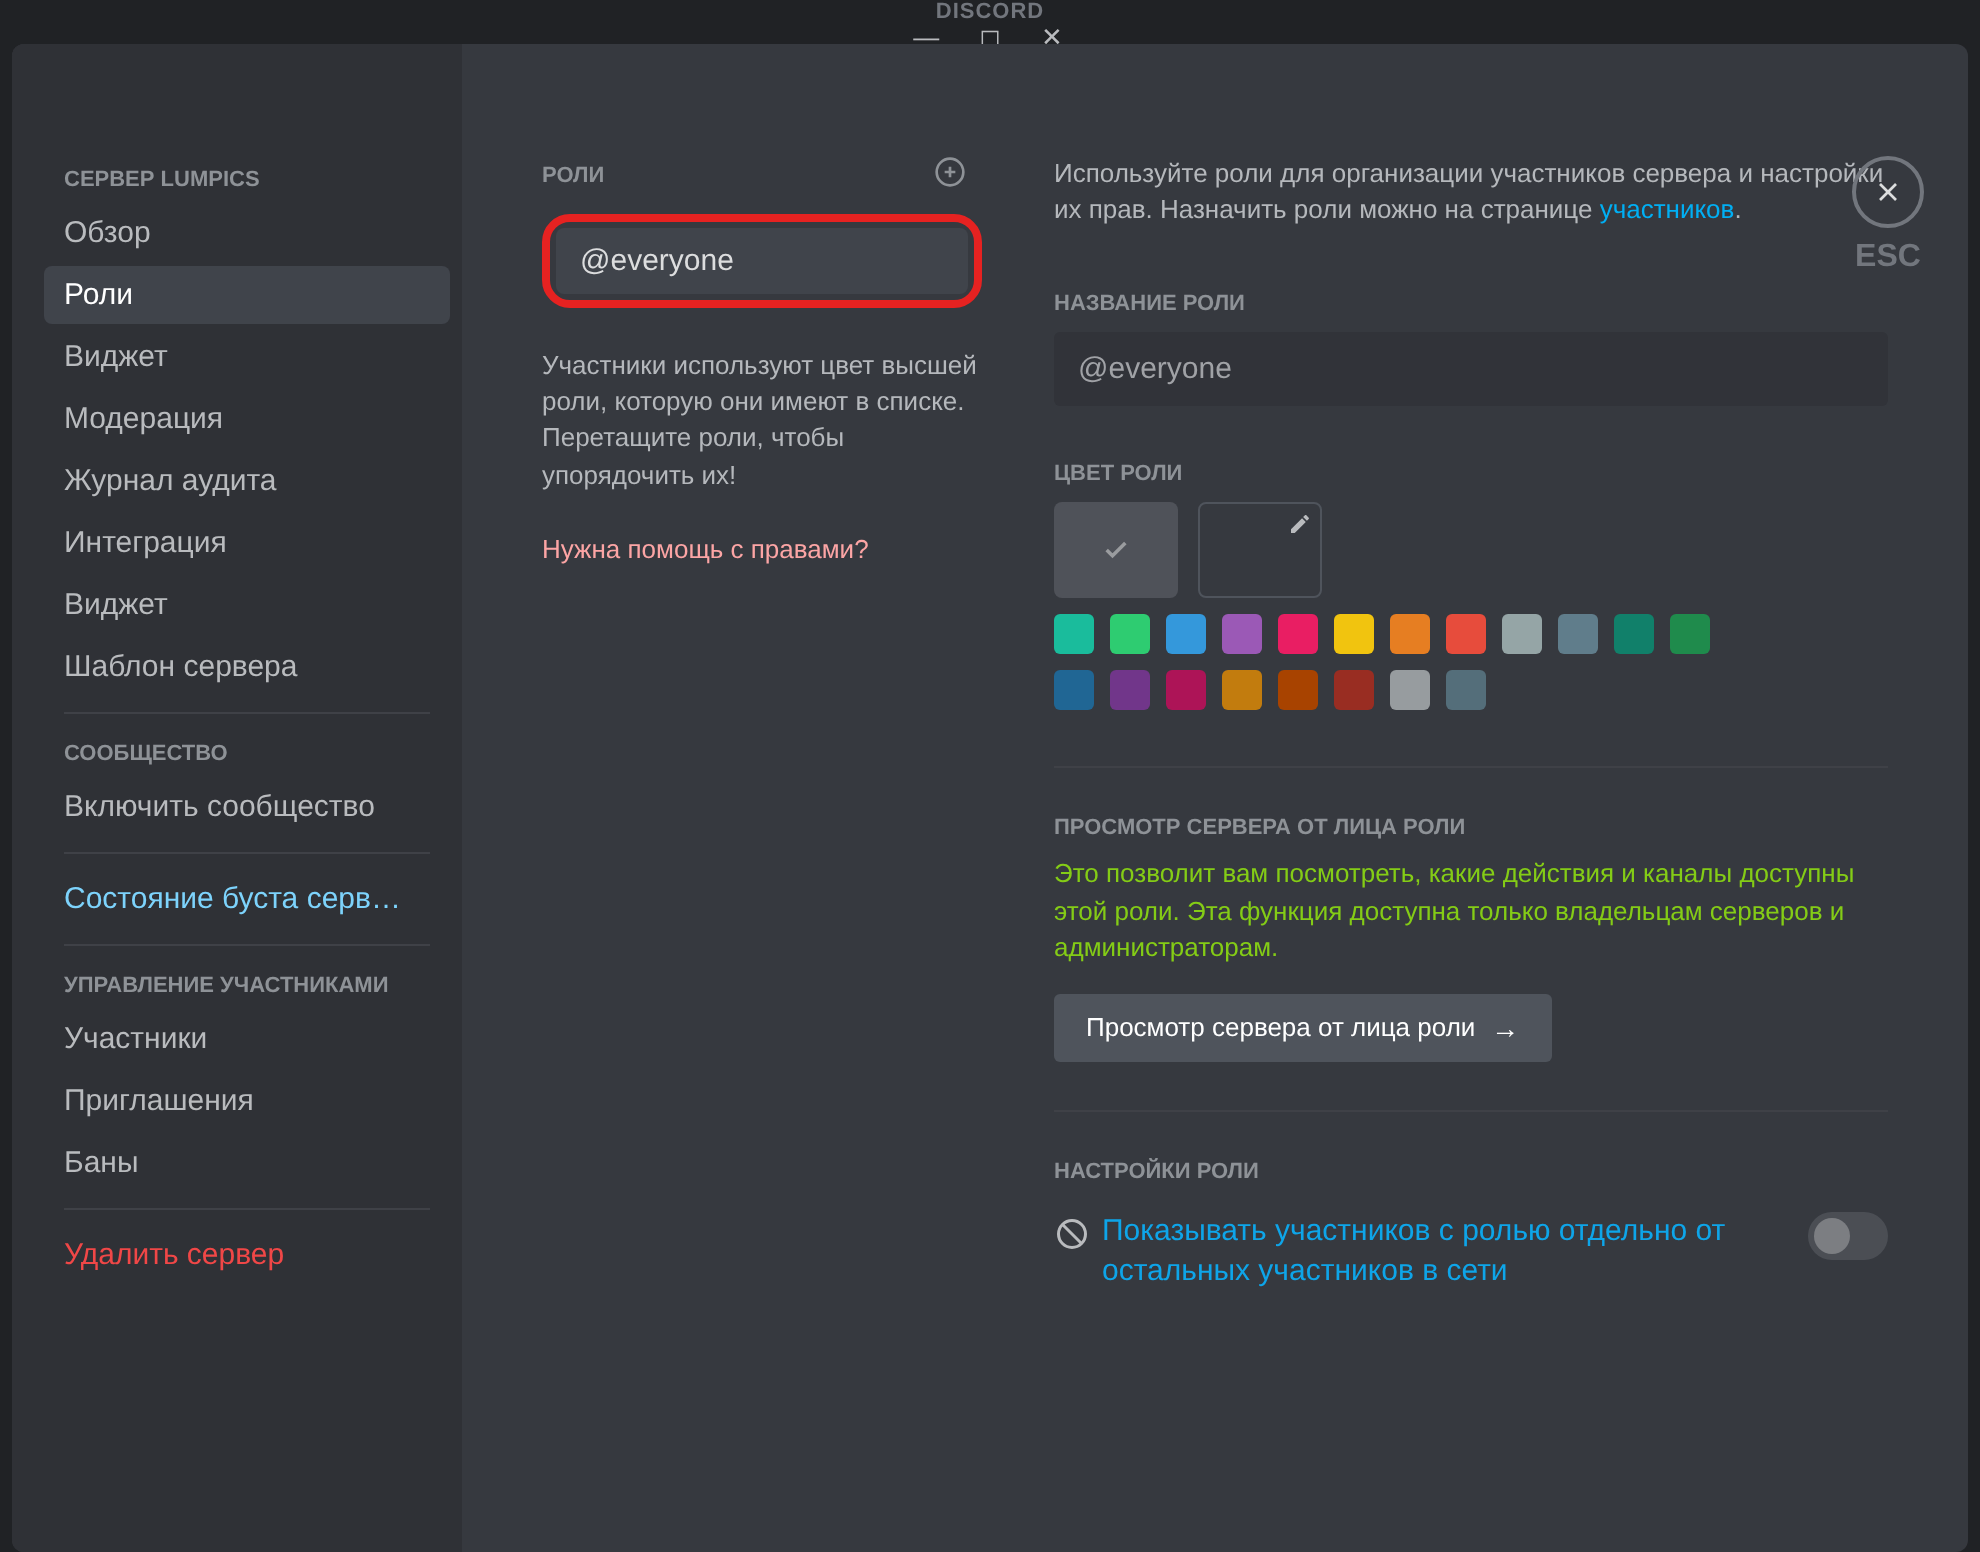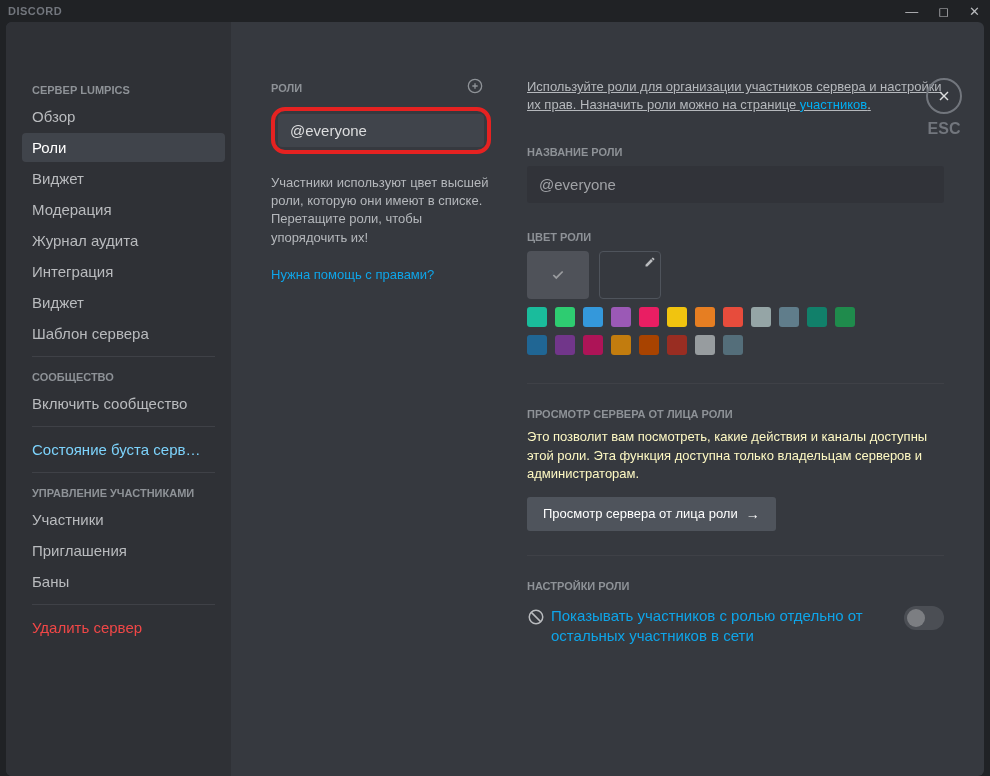--- a/index.html
+++ b/index.html
@@ -12,20 +12,21 @@
       overflow: hidden;
       font-size: 14px;
     }
     .titlebar {
       height: 22px;
       background: #202225;
       display: flex;
       align-items: center;
       padding: 0 8px;
       user-select: none;
+      flex-direction: column;
     }
     .titlebar-title {
       color: #72767d;
       font-size: 11px;
       font-weight: 700;
       letter-spacing: 0.5px;
       flex: 1;
     }
     .titlebar-controls { display: flex; gap: 20px; color: #b9bbbe; margin-right: 2px; }
     .titlebar-controls span { cursor: pointer; font-size: 13px; line-height: 1; }
@@ -111,28 +112,28 @@
       margin-bottom: 20px;
     }
     .role-highlight .role-item { margin: 0; }
     .roles-help {
       color: #b5b8bc;
       font-size: 13px;
       line-height: 1.4;
       margin-top: 14px;
       margin-bottom: 20px;
     }
-    .roles-link { color: #0ea5e9; font-size: 13px; cursor: pointer; }
+    .roles-link { color: #fca5a5; font-size: 13px; cursor: pointer; }
 
     .detail-col {
       flex: 1;
       padding-left: 36px;
       overflow-y: auto;
     }
-    .intro-text { color: #b5b8bc; font-size: 13px; line-height: 1.4; margin-bottom: 32px; text-decoration: underline; }
+    .intro-text { color: #b5b8bc; font-size: 13px; line-height: 1.4; margin-bottom: 32px; }
     .intro-text a { color: #00aff4; text-decoration: none; }
     .section-label {
       color: #8e9297;
       font-size: 11px;
       font-weight: 700;
       text-transform: uppercase;
       margin-bottom: 8px;
     }
     .role-name-input {
       width: 100%;
@@ -160,21 +161,21 @@
       border: 1px solid #4f545c;
       display: flex; align-items: flex-start; justify-content: flex-end;
       padding: 4px;
       cursor: pointer;
       color: #b9bbbe;
     }
     .swatches { display: flex; flex-wrap: wrap; gap: 8px; max-width: 330px; }
     .swatch { width: 20px; height: 20px; border-radius: 3px; cursor: pointer; }
 
     .hr { height: 1px; background: #3f4147; margin: 24px 0; }
-    .preview-desc { color: #fef9c3; font-size: 13px; line-height: 1.4; margin-bottom: 14px; }
+    .preview-desc { color: #84cc16; font-size: 13px; line-height: 1.4; margin-bottom: 14px; }
     .preview-btn {
       display: inline-flex; align-items: center; gap: 8px;
       background: #4f545c;
       color: #fff; border: none;
       padding: 9px 16px;
       border-radius: 3px;
       font-size: 13px;
       cursor: pointer;
     }
     .preview-btn .arrow { font-size: 14px; }

